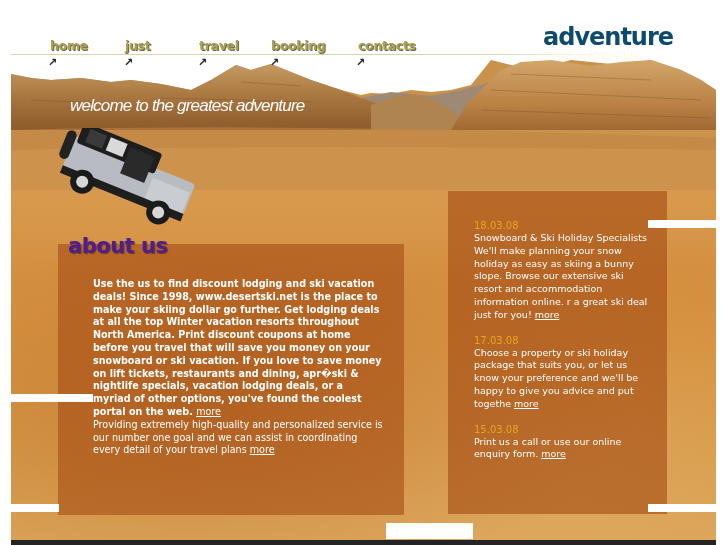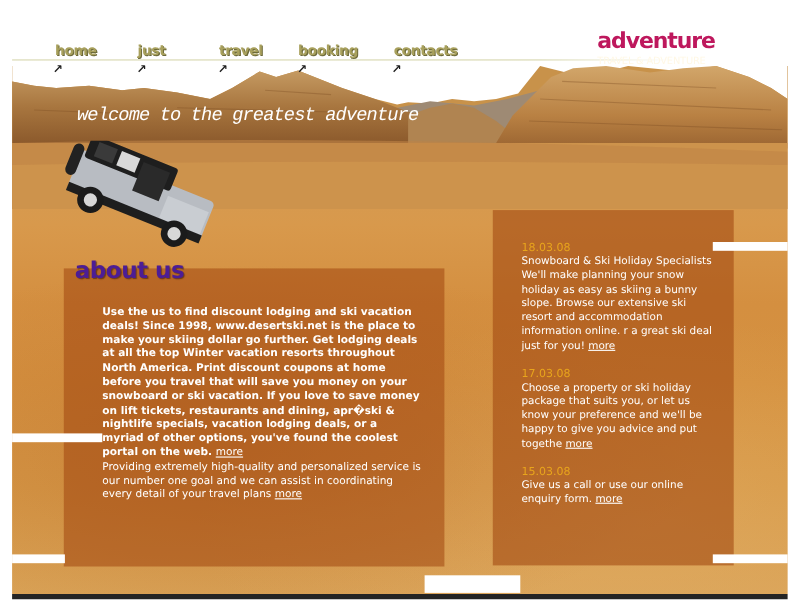--- a/index.html
+++ b/index.html
@@ -12,34 +12,34 @@
   .nav { position: absolute; left: 0; top: 38px; width: 727px; height: 30px; }
   .nav-line { position: absolute; left: 11px; top: 16px; width: 600px; height: 1px;
     background: linear-gradient(90deg, #d6d6ad 0%, #d6d6ad 80%, rgba(214,214,173,0) 100%); }
   .nav-item { position: absolute; top: 0; font-family: "DejaVu Sans", sans-serif; font-weight: bold;
     font-size: 12.5px; color: #a8a05c; text-decoration: none; letter-spacing: -0.3px;
     text-shadow: 1px 1px 0 #6d6a3a; }
   .nav-arrow { position: absolute; top: 19px; font-size: 11px; color: #1c1c1c; font-weight: bold; line-height: 1; }
 
   
   .logo { position: absolute; left: 543px; top: 22px; z-index: 5; }
-  .logo-main { font-family: "DejaVu Sans", sans-serif; font-weight: bold; font-size: 20px; color: #be185d;
+  .logo-main { font-family: "DejaVu Sans", sans-serif; font-weight: bold; font-size: 24px; color: #0c4a6e;
     letter-spacing: -1px; line-height: 30px; }
   .logo-sub { font-family: "DejaVu Sans", sans-serif; font-size: 9px; color: #fff8e6; letter-spacing: -0.2px;
     margin-top: -1px; }
 
   
   .scene { position: absolute; left: 11px; top: 60px; width: 705px; height: 480px; overflow: hidden;
     background: linear-gradient(180deg, #c8924a 0%, #d39a54 15%, #d8994c 30%, #d48f40 45%, #d5913f 60%, #d69846 80%, #d9a256 100%); }
   .mountains { position: absolute; left: 0; top: 0; width: 705px; height: 130px; }
   .dune-shadow { position: absolute; left: 0; top: 150px; width: 705px; height: 330px;
     background: radial-gradient(ellipse at 30% 60%, rgba(180,100,40,0.35), rgba(0,0,0,0) 60%),
                 radial-gradient(ellipse at 80% 80%, rgba(230,180,110,0.4), rgba(0,0,0,0) 50%); }
 
-  .welcome { position: absolute; left: 70px; top: 96px; font-family: Liberation Mono, monospace; font-style: italic;
+  .welcome { position: absolute; left: 70px; top: 96px; font-family: Liberation Sans, sans-serif; font-style: italic;
     font-size: 17px; color: #ffffff; letter-spacing: -0.8px; z-index: 4; }
 
   
   .jeep { position: absolute; left: 44px; top: 128px; width: 165px; height: 105px; z-index: 3; }
 
   
   .about-panel { position: absolute; left: 58px; top: 244px; width: 346px; height: 271px;
     background: rgba(160, 70, 15, 0.55); z-index: 2; }
   .about-title { position: absolute; left: 68px; top: 234px; font-family: "DejaVu Sans", sans-serif; font-weight: bold;
     font-size: 21px; color: #4c1d95; text-shadow: 1px 1px 1px rgba(60,30,10,0.6); letter-spacing: -0.5px; z-index: 4; }
@@ -170,21 +170,21 @@
     <div class="news-item">
       <div class="news-date">18.03.08</div>
       <div class="news-body"><span>Snowboard &amp; Ski Holiday Specialists We'll make planning your snow holiday as easy as skiing a bunny slope. Browse our extensive ski resort and accommodation information online. r a great ski deal just for you! </span><a href="#">more</a></div>
     </div>
     <div class="news-item">
       <div class="news-date">17.03.08</div>
       <div class="news-body"><span>Choose a property or ski holiday package that suits you, or let us know your preference and we'll be happy to give you advice and put togethe </span><a href="#">more</a></div>
     </div>
     <div class="news-item">
       <div class="news-date">15.03.08</div>
-      <div class="news-body"><span>Give us a call or use our online enquiry form. </span><a href="#">more</a></div>
+      <div class="news-body"><span>Print us a call or use our online enquiry form. </span><a href="#">more</a></div>
     </div>
   </div>
 
   <div class="bar" style="left:648px; top:220px; width:68px; height:8px;"></div>
   <div class="bar" style="left:11px; top:394px; width:82px; height:8px;"></div>
   <div class="bar" style="left:648px; top:504px; width:68px; height:8px;"></div>
   <div class="bar" style="left:11px; top:504px; width:48px; height:8px;"></div>
   <div class="bar" style="left:386px; top:523px; width:87px; height:16px;"></div>
 
   <div class="footer"></div>

